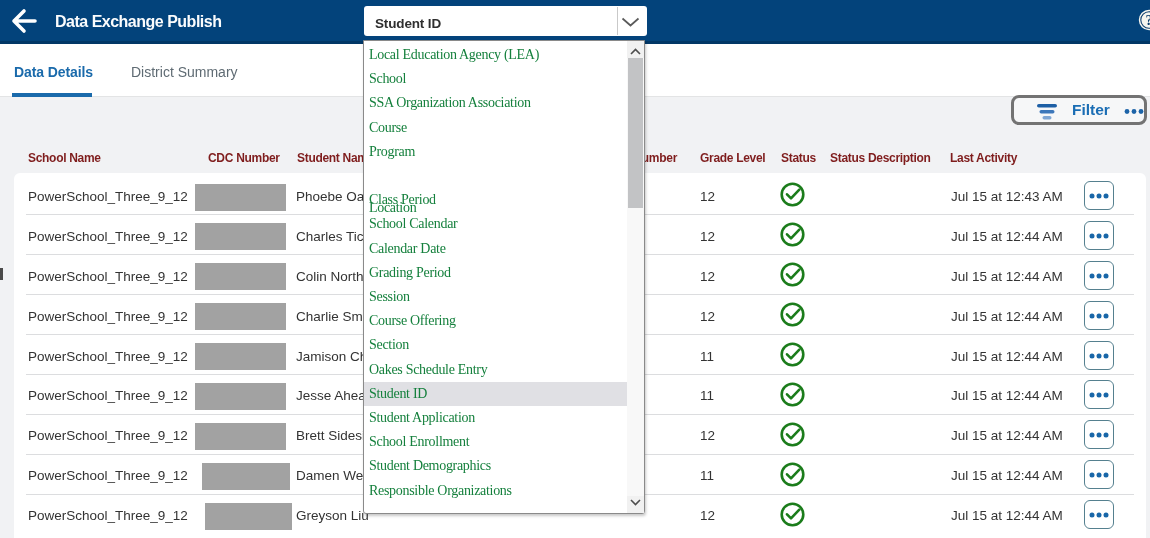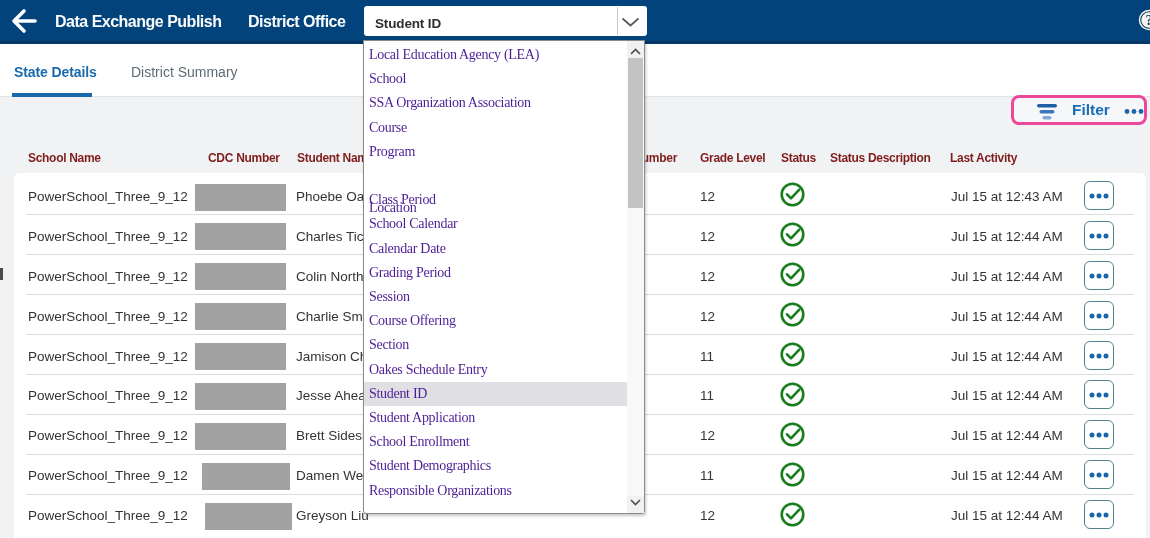--- a/index.html
+++ b/index.html
@@ -13,50 +13,49 @@
 .tab1{position:absolute;left:14px;top:3px;line-height:50px;font-weight:bold;font-size:14px;letter-spacing:-0.1px;color:#1a6aab}
 .tab2{position:absolute;left:131px;top:3px;line-height:50px;font-size:14px;color:#5f6b73}
 .tabbar{position:absolute;left:12px;top:49px;width:80px;height:4px;background:#1a6aab}
 .card{position:absolute;left:14px;top:173px;width:1132px;height:365px;background:#fff;border-radius:6px 6px 0 0}
 .th{position:absolute;font-size:12px;font-weight:bold;letter-spacing:-0.3px;color:#7f1d1d;top:151px;height:15px;line-height:15px}
 .cell{position:absolute;font-size:13.5px;color:#333333;height:20px;line-height:20px}
 .blk{position:absolute;background:#a2a2a2;height:27px}
 .div{position:absolute;left:26px;width:1108px;height:1px;background:#dcdddf}
 .btn{position:absolute;width:30px;height:29px;background:#fff;border:1px solid #55808f;border-radius:6px}
 .fbtn{position:absolute;left:1011px;top:95px;width:136px;height:30px;background:#f6f7f8;
-border:3px solid #ec4899;border-radius:8px}
+border:3px solid #737373;border-radius:8px}
 .dd{position:absolute;left:363px;top:40px;width:282px;height:474px;background:#fff;
 border:1px solid #8a8a8a;border-radius:0 0 3px 3px;box-shadow:1px 2px 3px rgba(0,0,0,0.22);z-index:10}
-.opt{position:absolute;left:0;font-family:"Liberation Serif",serif;font-size:14px;letter-spacing:-0.3px;color:#4c1d95;
+.opt{position:absolute;left:0;font-family:"Liberation Serif",serif;font-size:14px;letter-spacing:-0.3px;color:#15803d;
 height:24.2px;line-height:24.2px;padding-left:5px;width:263px}
 .sb{position:absolute;right:0;top:0;width:17px;height:472px;background:#f8f8f8}
 .sbb{position:absolute;left:0;width:17px;height:17px;background:#f1f1f1;text-align:center}
 .thumb{position:absolute;left:1px;top:17px;width:15px;height:150px;background:#c2c3c5}
 </style></head><body>
 <div class="hdr">
  <svg class="abs" style="left:10px;top:8px" width="28" height="26" viewBox="0 0 28 26">
   <path d="M14 3 L4 13 L14 23 M4 13 L25 13" stroke="#fff" stroke-width="3.6" fill="none" stroke-linecap="round" stroke-linejoin="round"></path>
  </svg>
  <div class="htxt" style="left:55px">Data Exchange Publish</div>
- <div class="htxt" style="left:248px">District Office</div>
  <div class="abs" style="left:364px;top:6px;width:283px;height:30px;background:#fff;border-radius:3px">
    <div class="abs" style="left:11px;top:3px;height:30px;line-height:30px;font-weight:bold;font-size:13.5px;letter-spacing:-0.15px;color:#2f2f2f">Student ID</div>
    <div class="abs" style="left:253px;top:1px;width:1px;height:28px;background:#c9c9c9"></div>
    <svg class="abs" style="left:257px;top:11px" width="19" height="10" viewBox="0 0 19 10">
      <path d="M1.5 1.5 L9.5 8.5 L17.5 1.5" stroke="#5a5a5a" stroke-width="1.7" fill="none"></path>
    </svg>
  </div>
  <svg class="abs" style="left:1138px;top:9px" width="24" height="24" viewBox="0 0 24 24">
   <circle cx="11" cy="11" r="9.4" fill="#f7f5ee" stroke="#f7f5ee" stroke-width="1.6"></circle>
   <circle cx="11" cy="11" r="8.2" fill="none" stroke="#0d3e6e" stroke-width="1.1"></circle>
   <text x="11" y="16" font-family="Liberation Serif,serif" font-size="14.5" font-weight="bold" fill="#0d3e6e" text-anchor="middle">?</text>
  </svg>
 </div>
 <div class="tabs">
- <div class="tab1">State Details</div>
+ <div class="tab1">Data Details</div>
  <div class="tab2">District Summary</div>
  <div class="tabbar"></div>
 </div>
 <div class="abs" style="left:0;top:268px;width:3px;height:12px;background:#4a4a4a"></div>
 <div class="fbtn">
  <svg class="abs" style="left:22px;top:6px" width="22" height="17" viewBox="0 0 22 17">
   <rect x="1" y="0" width="20" height="3.6" rx="1.8" fill="#1d5fa5"></rect>
   <rect x="3.5" y="6" width="15" height="3.4" rx="1.7" fill="#3c77ba"></rect>
   <rect x="6.5" y="12" width="9" height="3.4" rx="1.7" fill="#7fa6d4"></rect>
  </svg>

